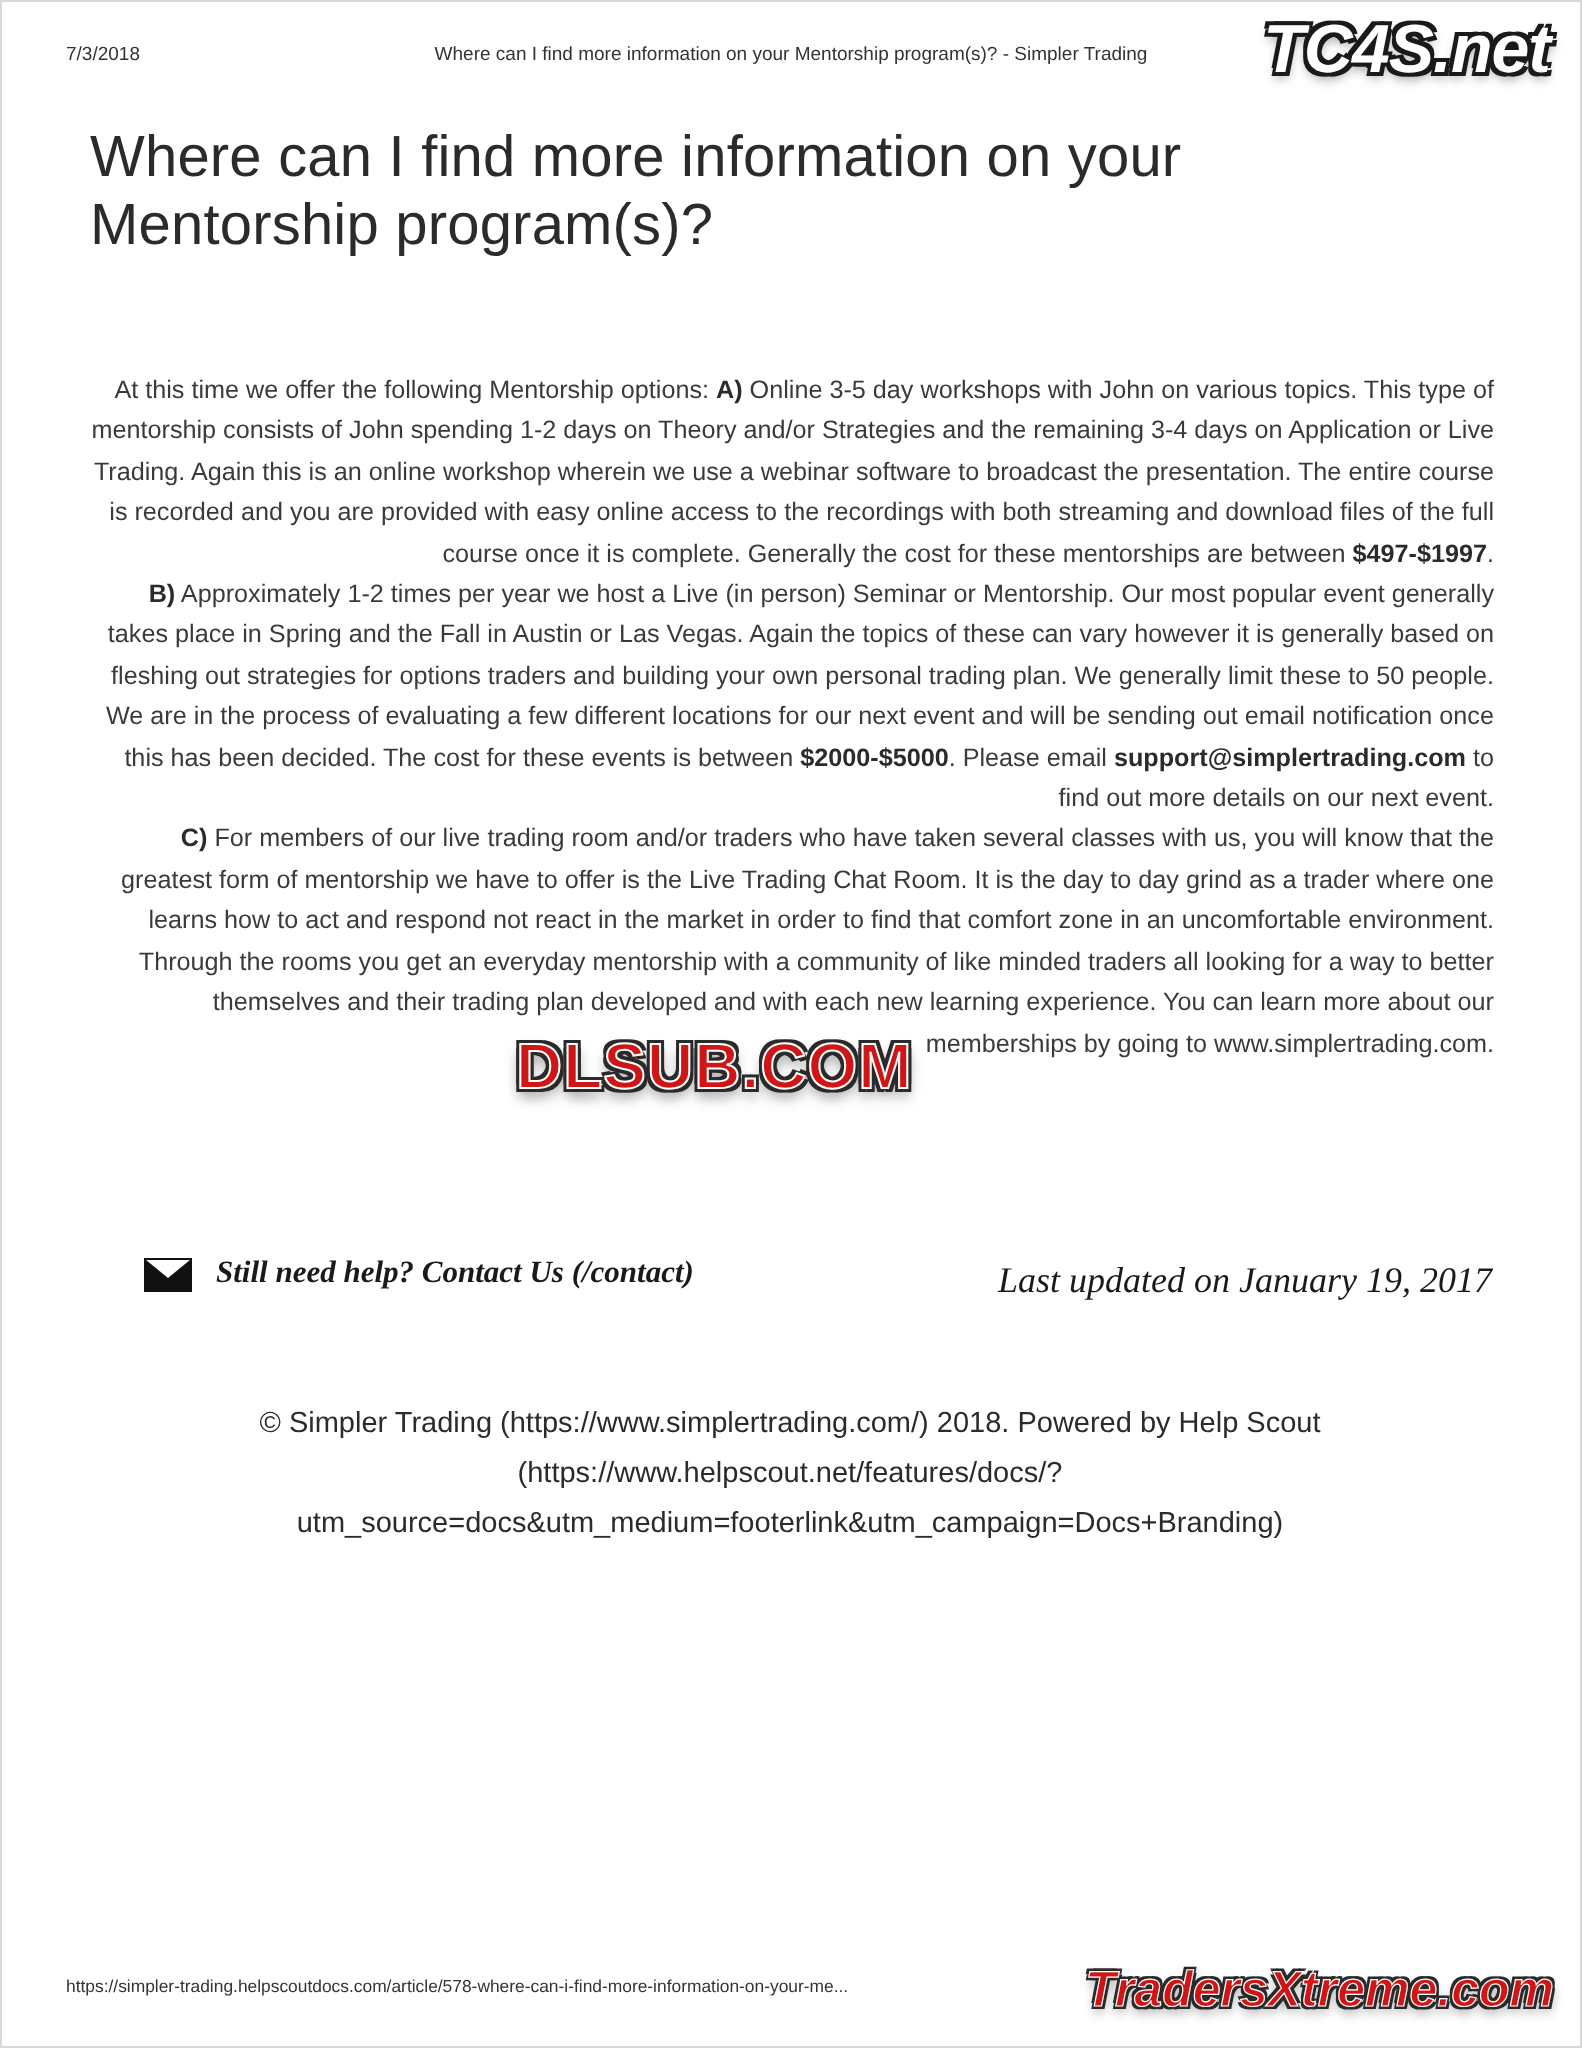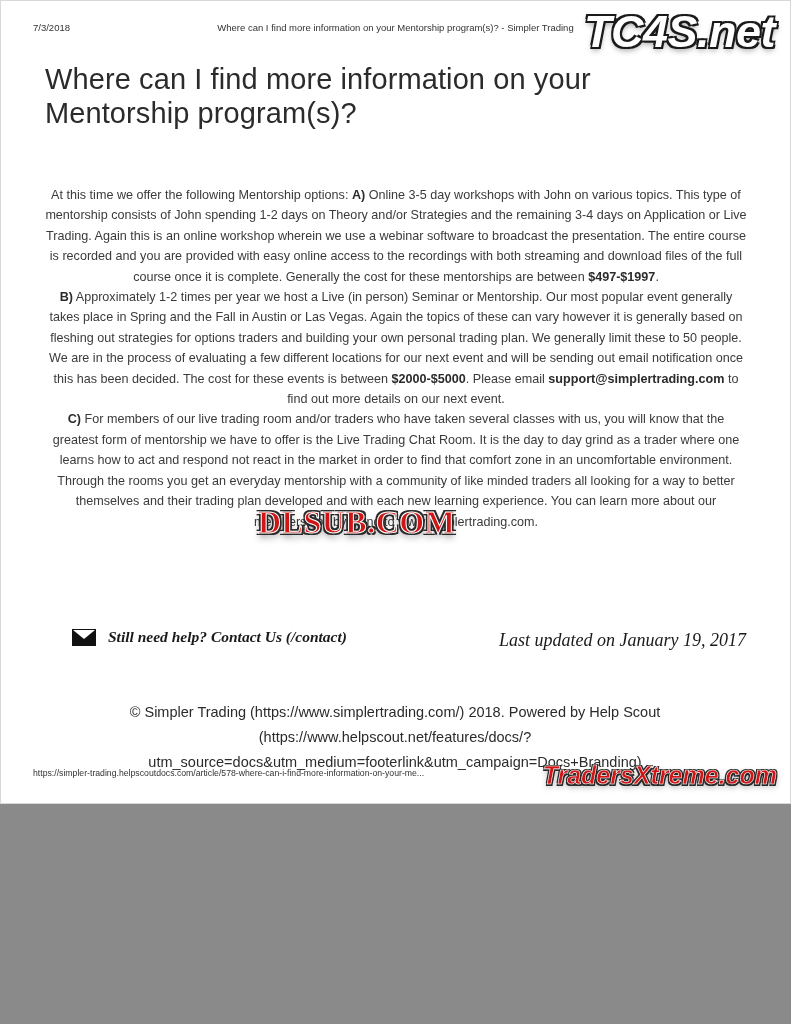--- a/index.html
+++ b/index.html
@@ -6,21 +6,21 @@
     margin: 0;
     padding: 0;
     background: #8a8a8a;
   }
   body {
     font-family: "Liberation Sans", sans-serif;
   }
   .page {
     position: relative;
     width: 791px;
-    height: 804px;
+    height: 1024px;
     background: #ffffff;
     overflow: hidden;
     box-sizing: border-box;
   }
   .header-date {
     position: absolute;
     left: 33px;
     top: 22px;
     font-size: 9.5px;
     color: #333;
@@ -56,21 +56,21 @@
     color: #3a3a3a;
   }
   .body-copy {
     position: absolute;
     left: 45px;
     top: 185px;
     width: 702px;
     font-size: 12.6px;
     line-height: 20.4px;
     color: #3a3a3a;
-    text-align: center;
+    text-align: right;
   }
   .body-copy p {
     margin: 0 0 0 0;
   }
   .body-copy b {
     font-weight: 700;
     color: #2b2b2b;
   }
   .footer-help {
     position: absolute;
@@ -134,34 +134,34 @@
     margin-top: 45px;
   }
   
   .wm-tc4s {
     position: absolute;
     right: 16px;
     top: 6px;
     font-family: "Liberation Sans", sans-serif;
     font-weight: 700;
     font-style: italic;
-    font-size: 45px;
+    font-size: 34px;
     color: #ffffff;
     text-shadow:
       -2px -2px 0 #1a1a1a, 2px -2px 0 #1a1a1a,
       -2px 2px 0 #1a1a1a, 2px 2px 0 #1a1a1a,
       0 3px 6px rgba(0,0,0,.45);
     letter-spacing: -0.5px;
     pointer-events: none;
   }
   .wm-dlsub {
     position: absolute;
     left: 258px;
-    top: 504px;
-    font-family: Liberation Serif, serif;
+    top: 515px;
+    font-family: Liberation Sans, sans-serif;
     font-weight: 700;
     font-size: 32px;
     color: #cf1515;
     -webkit-text-stroke: 1px #ffffff;
     text-shadow:
       -2px -2px 0 #2a2a2a, 2px -2px 0 #2a2a2a,
       -2px 2px 0 #2a2a2a, 2px 2px 0 #2a2a2a,
       0 4px 7px rgba(0,0,0,.5);
     letter-spacing: 0.5px;
     pointer-events: none;

